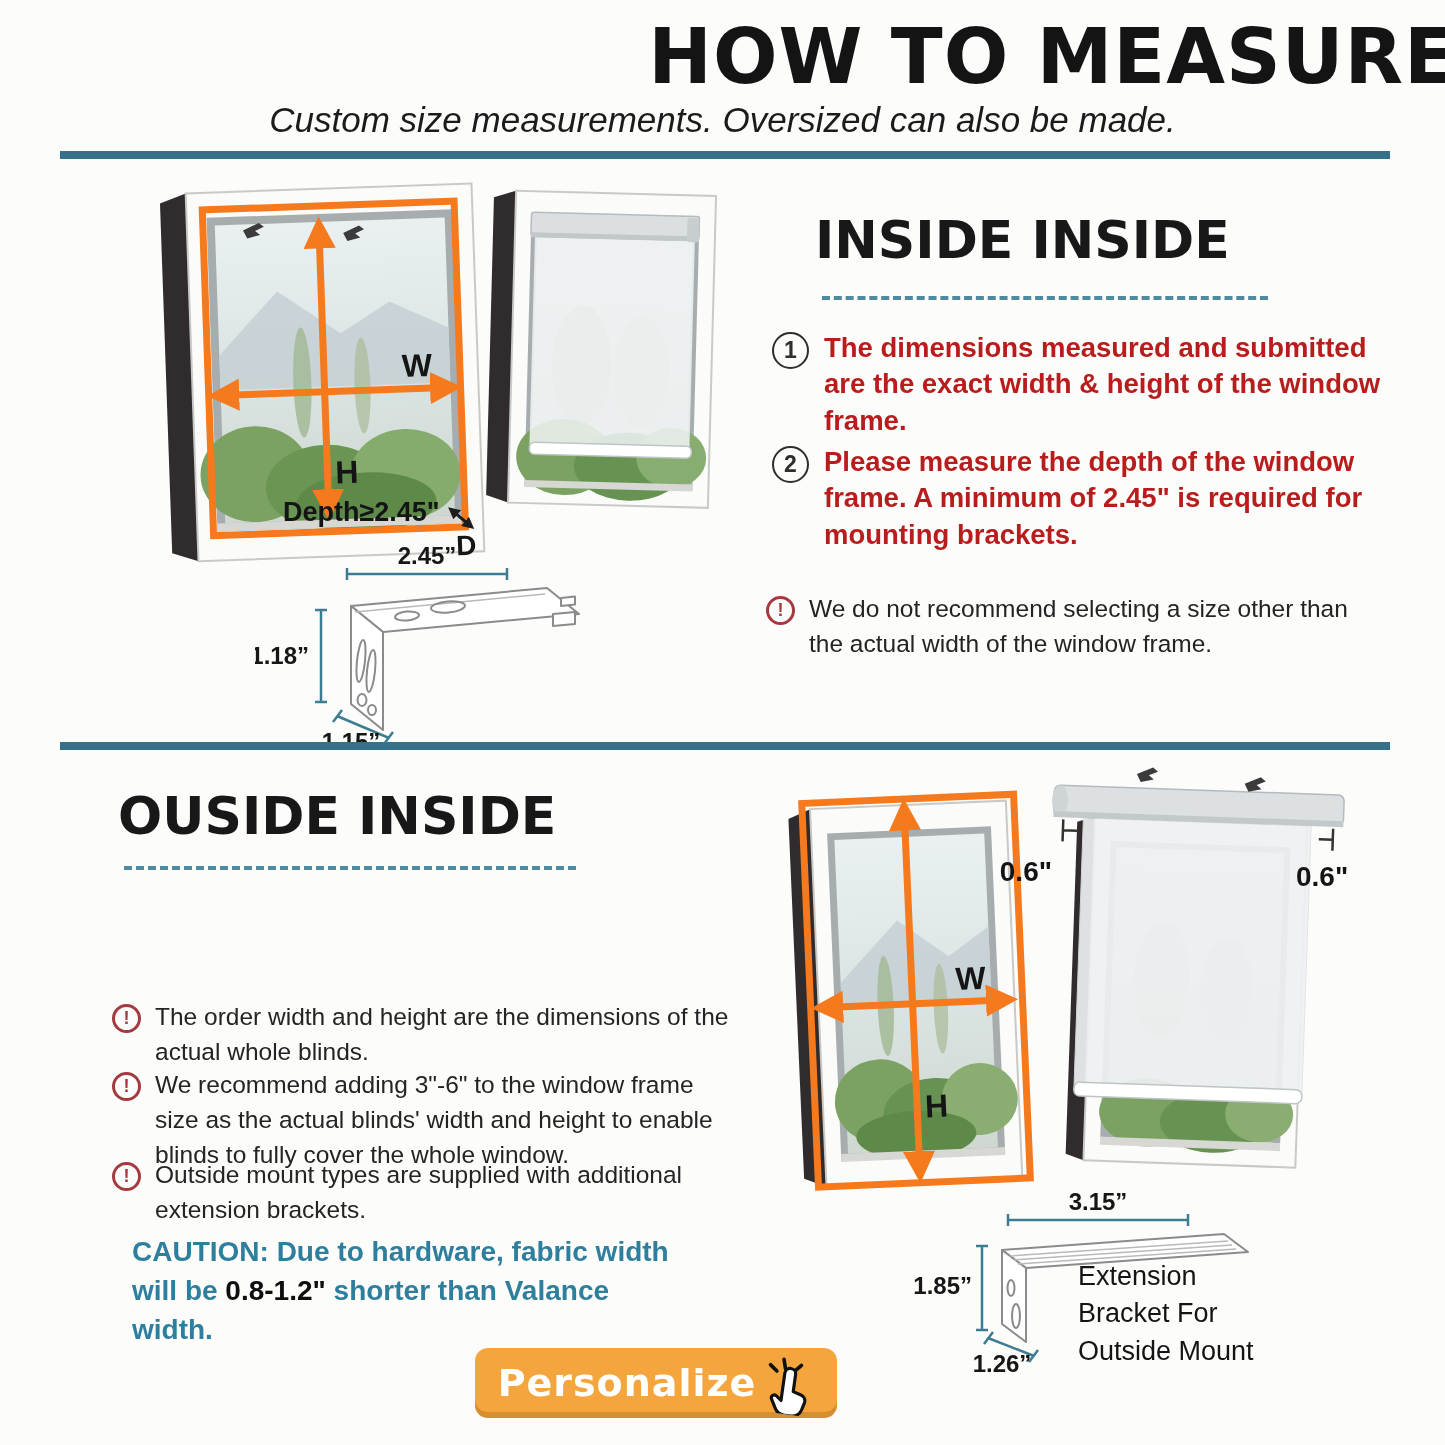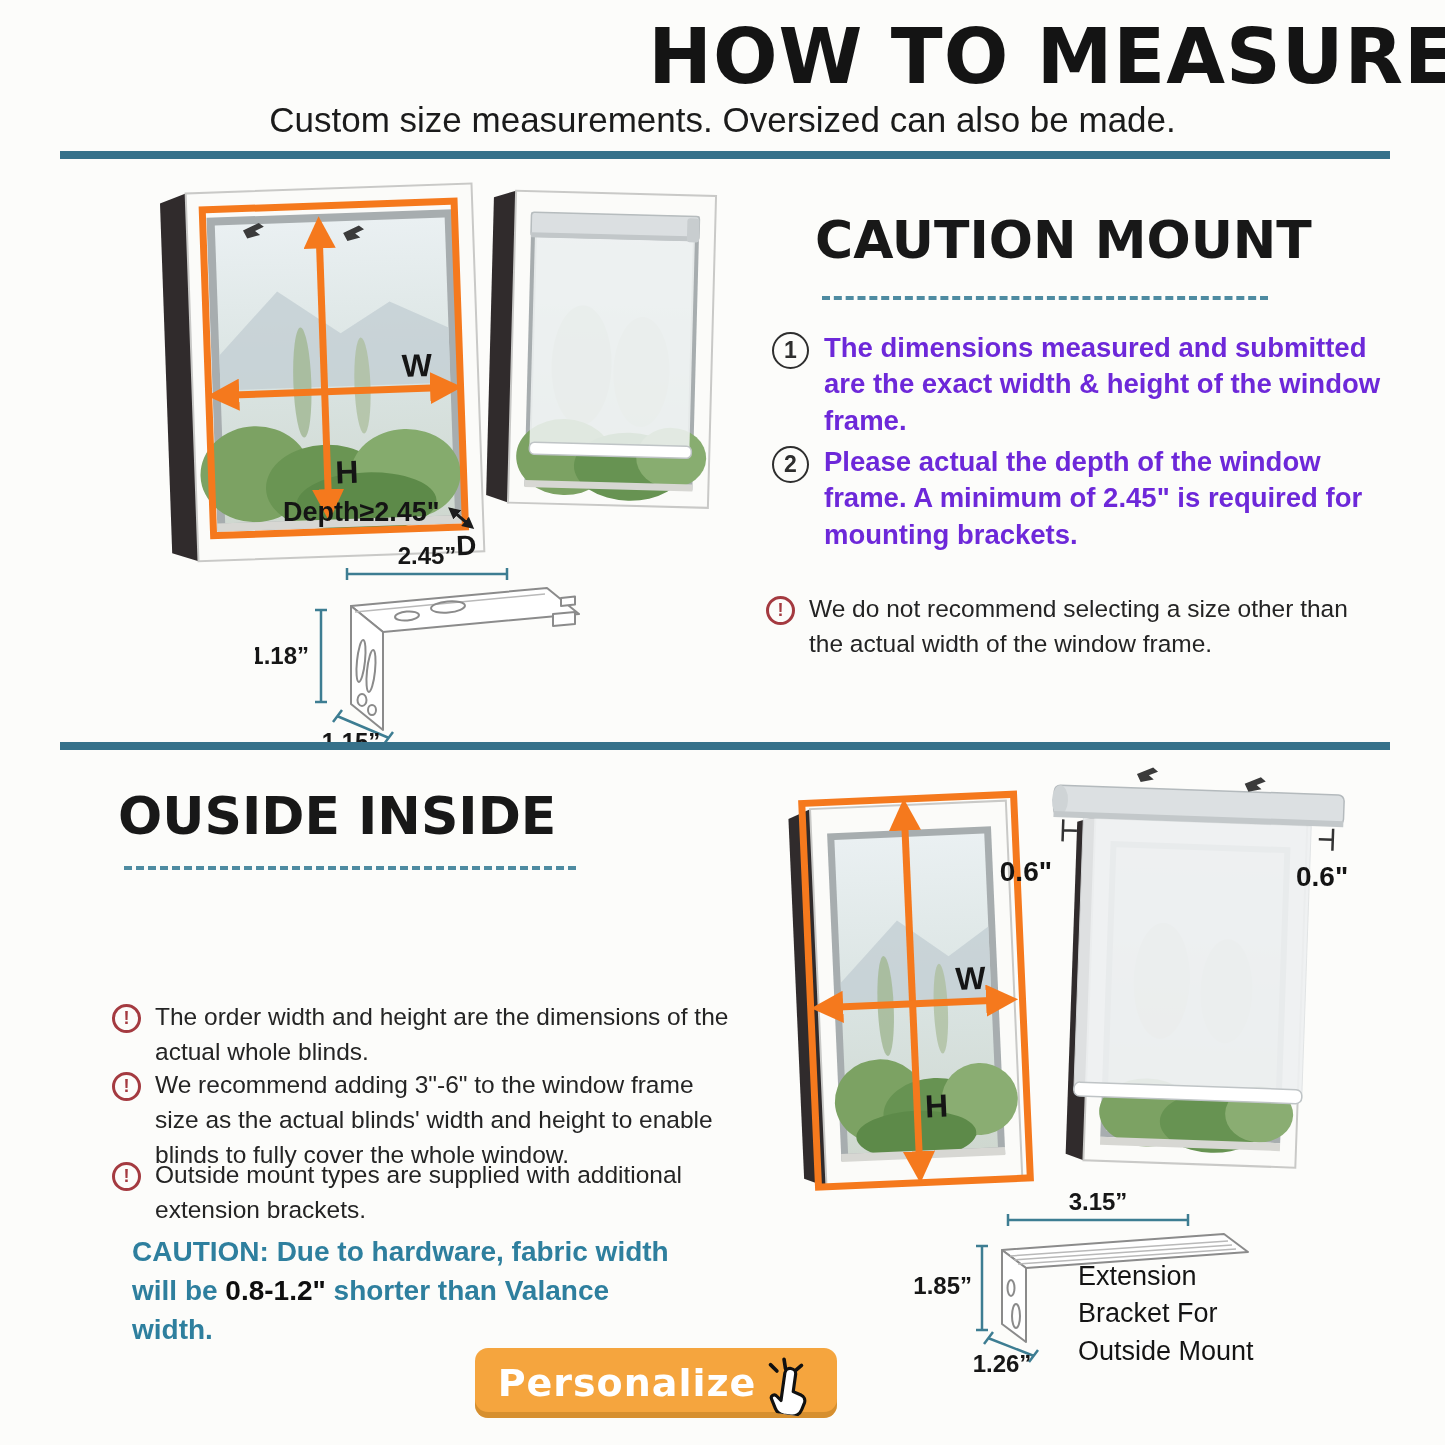--- a/index.html
+++ b/index.html
@@ -1,37 +1,37 @@
 <!DOCTYPE html>
 <html><head>
 <meta charset="utf-8">
 <style>
   html,body{margin:0;padding:0;background:#ffffff;}
   #page{position:relative;width:1445px;height:1445px;background:#fcfcfa;font-family:"Liberation Sans",sans-serif;overflow:hidden;color:#161616;}
   svg{font-family:inherit;}
 
   .title{position:absolute;top:12px;left:12px;width:100%;text-align:right;font-size:76px;font-weight:800;letter-spacing:1px;color:#141414;margin:0;font-family:"DejaVu Sans",sans-serif;}
-  .subtitle{position:absolute;top:100px;left:0;width:100%;text-align:center;font-size:35px;font-weight:400;color:#1b1b1b;margin:0;}
+  .subtitle{position:absolute;top:100px;left:0;width:100%;text-align:center;font-size:35px;font-weight:400;color:#1b1b1b;margin:0;font-style:italic;}
 
   .divider{position:absolute;left:60px;width:1330px;height:8px;background:#36718a;}
   #divider1{top:151px;} #divider2{top:742px;}
 
   .sec-heading{position:absolute;margin:0;font-size:52px;font-weight:800;color:#181818;font-family:"DejaVu Sans",sans-serif;}
   #im-heading{left:815px;top:210px;}
   #om-heading{left:118px;top:786px;}
 
   .dash-line{position:absolute;height:0;border-top:4px dashed #4e8ba1;}
   #im-dash{left:822px;top:296px;width:446px;}
   #om-dash{left:124px;top:866px;width:452px;}
 
   .step{position:absolute;display:flex;align-items:flex-start;}
   #step1{left:772px;top:330px;}
   #step2{left:772px;top:444px;}
   .stepnum{width:37px;height:37px;border:2.5px solid #2e2e2e;border-radius:50%;display:flex;align-items:center;justify-content:center;font-size:23px;font-weight:600;color:#2e2e2e;flex:none;margin-right:15px;margin-top:2px;box-sizing:border-box;}
-  .step p{margin:0;width:560px;font-size:27.5px;font-weight:700;line-height:1.32;color:#6d28d9;}
+  .step p{margin:0;width:560px;font-size:27.5px;font-weight:700;line-height:1.32;color:#b91c1c;}
   .hl{font-weight:800;}
 
   .noterow{position:absolute;display:flex;align-items:flex-start;}
   #im-note{left:766px;top:592px;}
   #om-w1{left:112px;top:1000px;}
   #om-w2{left:112px;top:1068px;}
   #om-w3{left:112px;top:1158px;}
   .warnic{width:29px;height:29px;border:3px solid #a43a40;border-radius:50%;display:flex;align-items:center;justify-content:center;font-size:18px;font-weight:700;color:#a43a40;flex:none;margin-right:14px;margin-top:4px;box-sizing:border-box;}
   .noterow p{margin:0;font-size:24.5px;font-weight:400;line-height:1.42;color:#242424;width:575px;}
 
@@ -149,30 +149,30 @@
       <ellipse cx="106" cy="121" rx="4" ry="21" transform="rotate(6 106 121)"></ellipse>
       <ellipse cx="116" cy="131" rx="4" ry="21" transform="rotate(6 116 131)"></ellipse>
       <ellipse cx="107" cy="160" rx="4.5" ry="6"></ellipse>
       <ellipse cx="117" cy="170" rx="4" ry="5"></ellipse>
     </g>
     <text x="172" y="24" text-anchor="middle" font-size="24" font-weight="bold" fill="#161616">2.45”</text>
     <text x="54" y="124" text-anchor="end" font-size="24" font-weight="bold" fill="#161616">1.18”</text>
     <text x="96" y="210" text-anchor="middle" font-size="24" font-weight="bold" fill="#161616">1.15”</text>
   </svg>
 
-  <h2 class="sec-heading" id="im-heading">CAUTION MOUNT</h2>
+  <h2 class="sec-heading" id="im-heading">INSIDE INSIDE</h2>
   <div class="dash-line" id="im-dash"></div>
 
   <div class="step" id="step1">
     <span class="stepnum">1</span>
     <p>The dimensions measured and submitted are the exact width &amp; height of the window frame.</p>
   </div>
   <div class="step" id="step2">
     <span class="stepnum">2</span>
-    <p><span>Please actual the depth of the window frame. A minimum of </span><b class="hl">2.45"</b><span> is required for mounting brackets.</span></p>
+    <p><span>Please measure the depth of the window frame. A minimum of </span><b class="hl">2.45"</b><span> is required for mounting brackets.</span></p>
   </div>
   <div class="noterow" id="im-note">
     <span class="warnic">!</span>
     <p>We do not recommend selecting a size other than the actual width of the window frame.</p>
   </div>
 
   <div class="divider" id="divider2"></div>
 
   <h2 class="sec-heading" id="om-heading">OUSIDE INSIDE</h2>
   <div class="dash-line" id="om-dash"></div>

